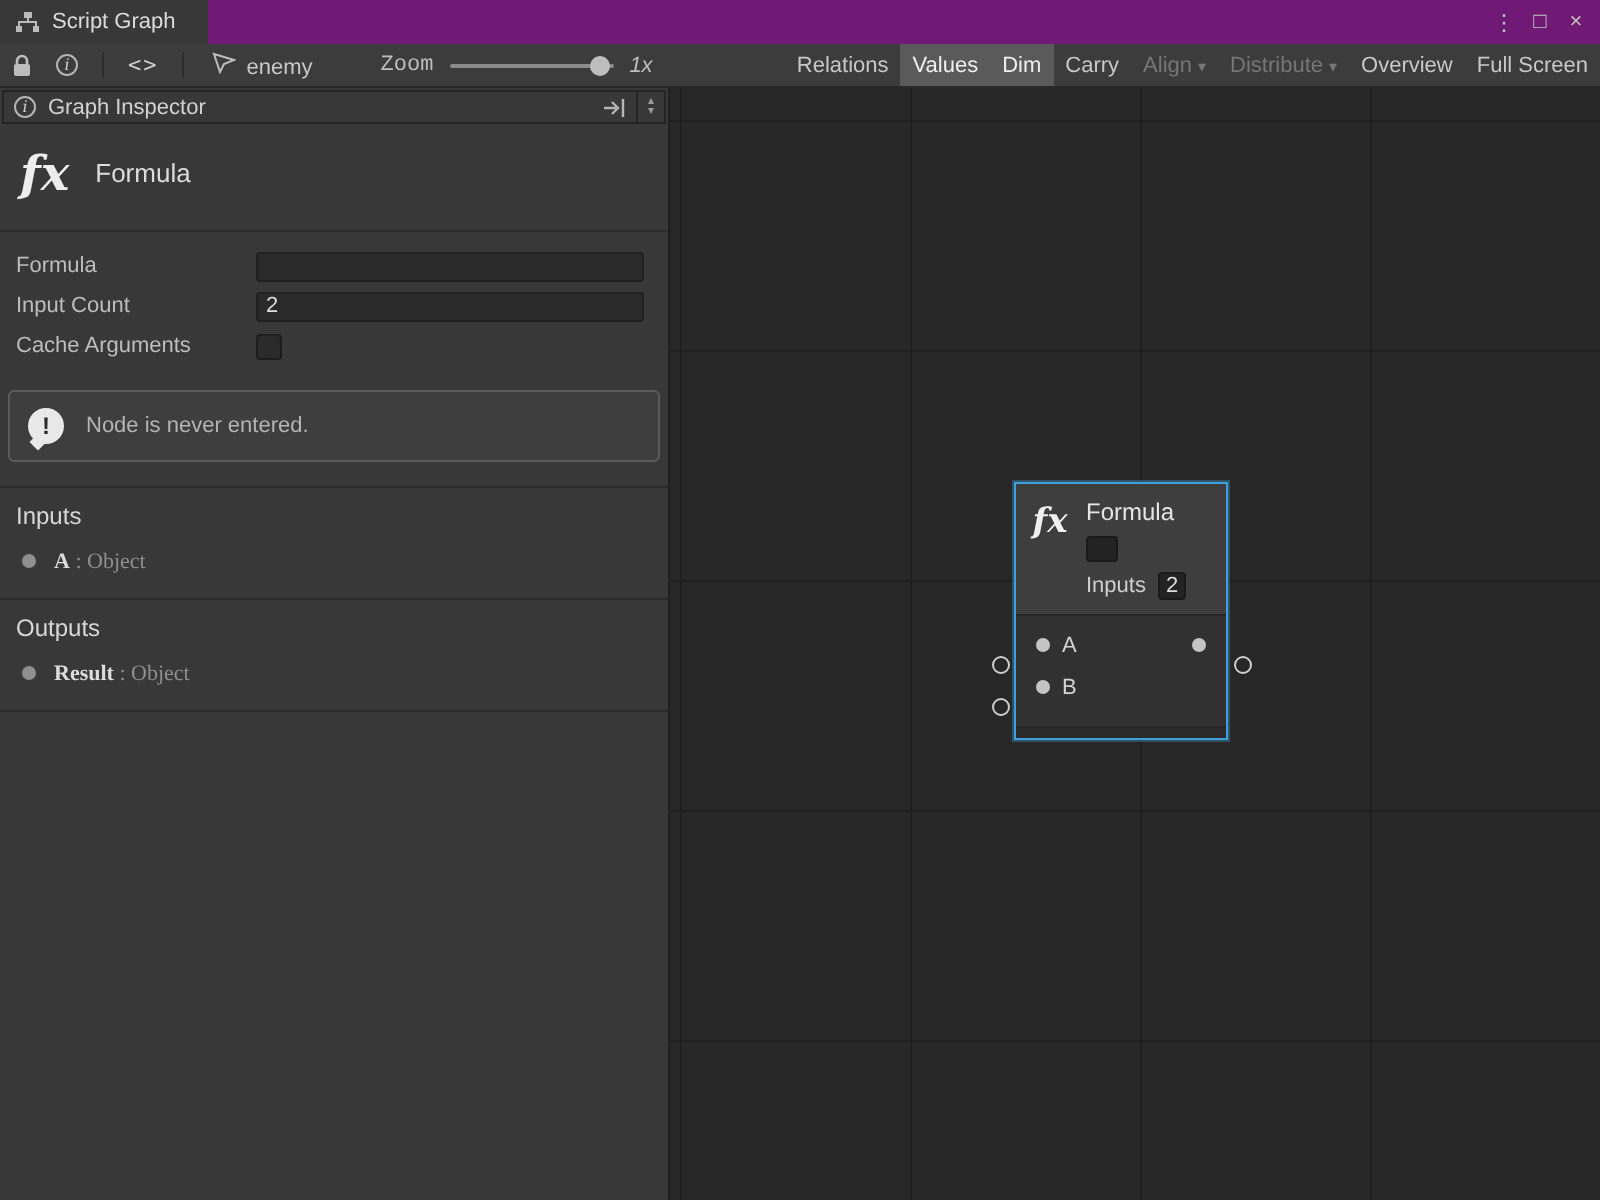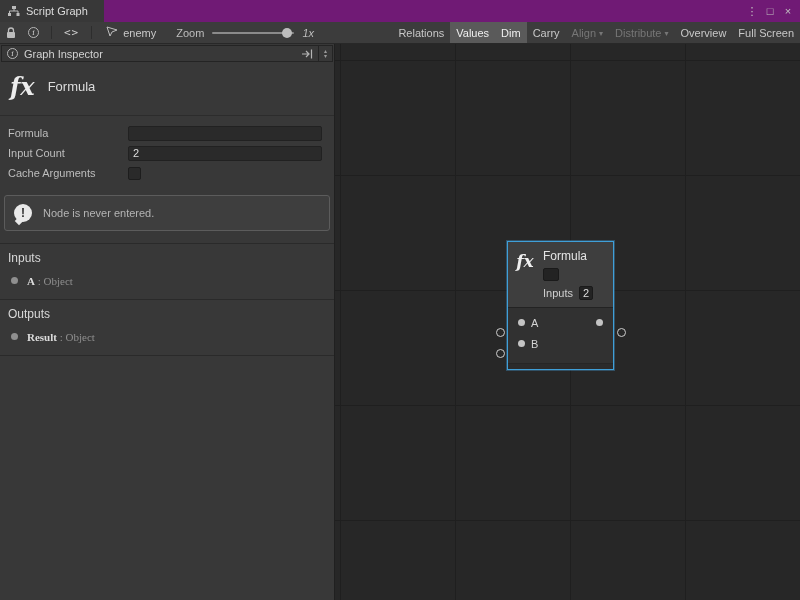--- a/index.html
+++ b/index.html
@@ -14,21 +14,21 @@
   .title-right { margin-left:auto; display:flex; align-items:center; gap:2px; padding-right:4px; color:#c0c0c0; }
   .win-btn { width:16px; height:18px; display:flex; align-items:center; justify-content:center; font-size:11px; cursor:default; }
 
   
   .toolbar { position:absolute; top:22px; left:0; width:800px; height:22px; background:#3c3c3c; border-bottom:1px solid #282828; display:flex; align-items:center; color:#c8c8c8; }
   .tb-ic { display:flex; align-items:center; justify-content:center; height:100%; padding:0 6px; }
   .tb-sep { width:1px; height:13px; background:#2d2d2d; margin:0 6px; }
   .info-ic { width:11px; height:11px; border:1px solid #b5b5b5; border-radius:50%; display:flex; align-items:center; justify-content:center; font-size:8px; font-family:"DejaVu Serif",serif; font-style:italic; color:#cfcfcf; line-height:1; }
   .code-ic { font-family:"DejaVu Sans Mono",monospace; font-size:11px; letter-spacing:1px; color:#cfcfcf; }
   .target-wrap { display:flex; align-items:flex-end; gap:5px; padding:0 8px; }
-  .zoom-label { margin-left:12px; color:#bdbdbd; }
+  .zoom-label { margin-left:26px; color:#bdbdbd;font-family:Liberation Mono, monospace; }
   .slider { position:relative; width:82px; height:14px; margin:0 8px; display:flex; align-items:center; }
   .slider-track { width:100%; height:2px; background:#8b8b8b; border-radius:1px; }
   .slider-handle { position:absolute; right:2px; top:2px; width:10px; height:10px; border-radius:50%; background:#bdbdbd; }
   .zoom-val { color:#bdbdbd;font-style:italic; }
   .tb-buttons { margin-left:auto; display:flex; align-items:stretch; height:100%; }
   .tb-btn { display:flex; align-items:center; gap:3px; padding:0 6px; color:#c8c8c8; cursor:default; white-space:nowrap; }
   .tb-btn.active { background:#5a5a5a; color:#efefef; }
   .tb-btn.disabled { color:#767676; }
   .caret { font-size:8px; position:relative; top:1px; }
 

